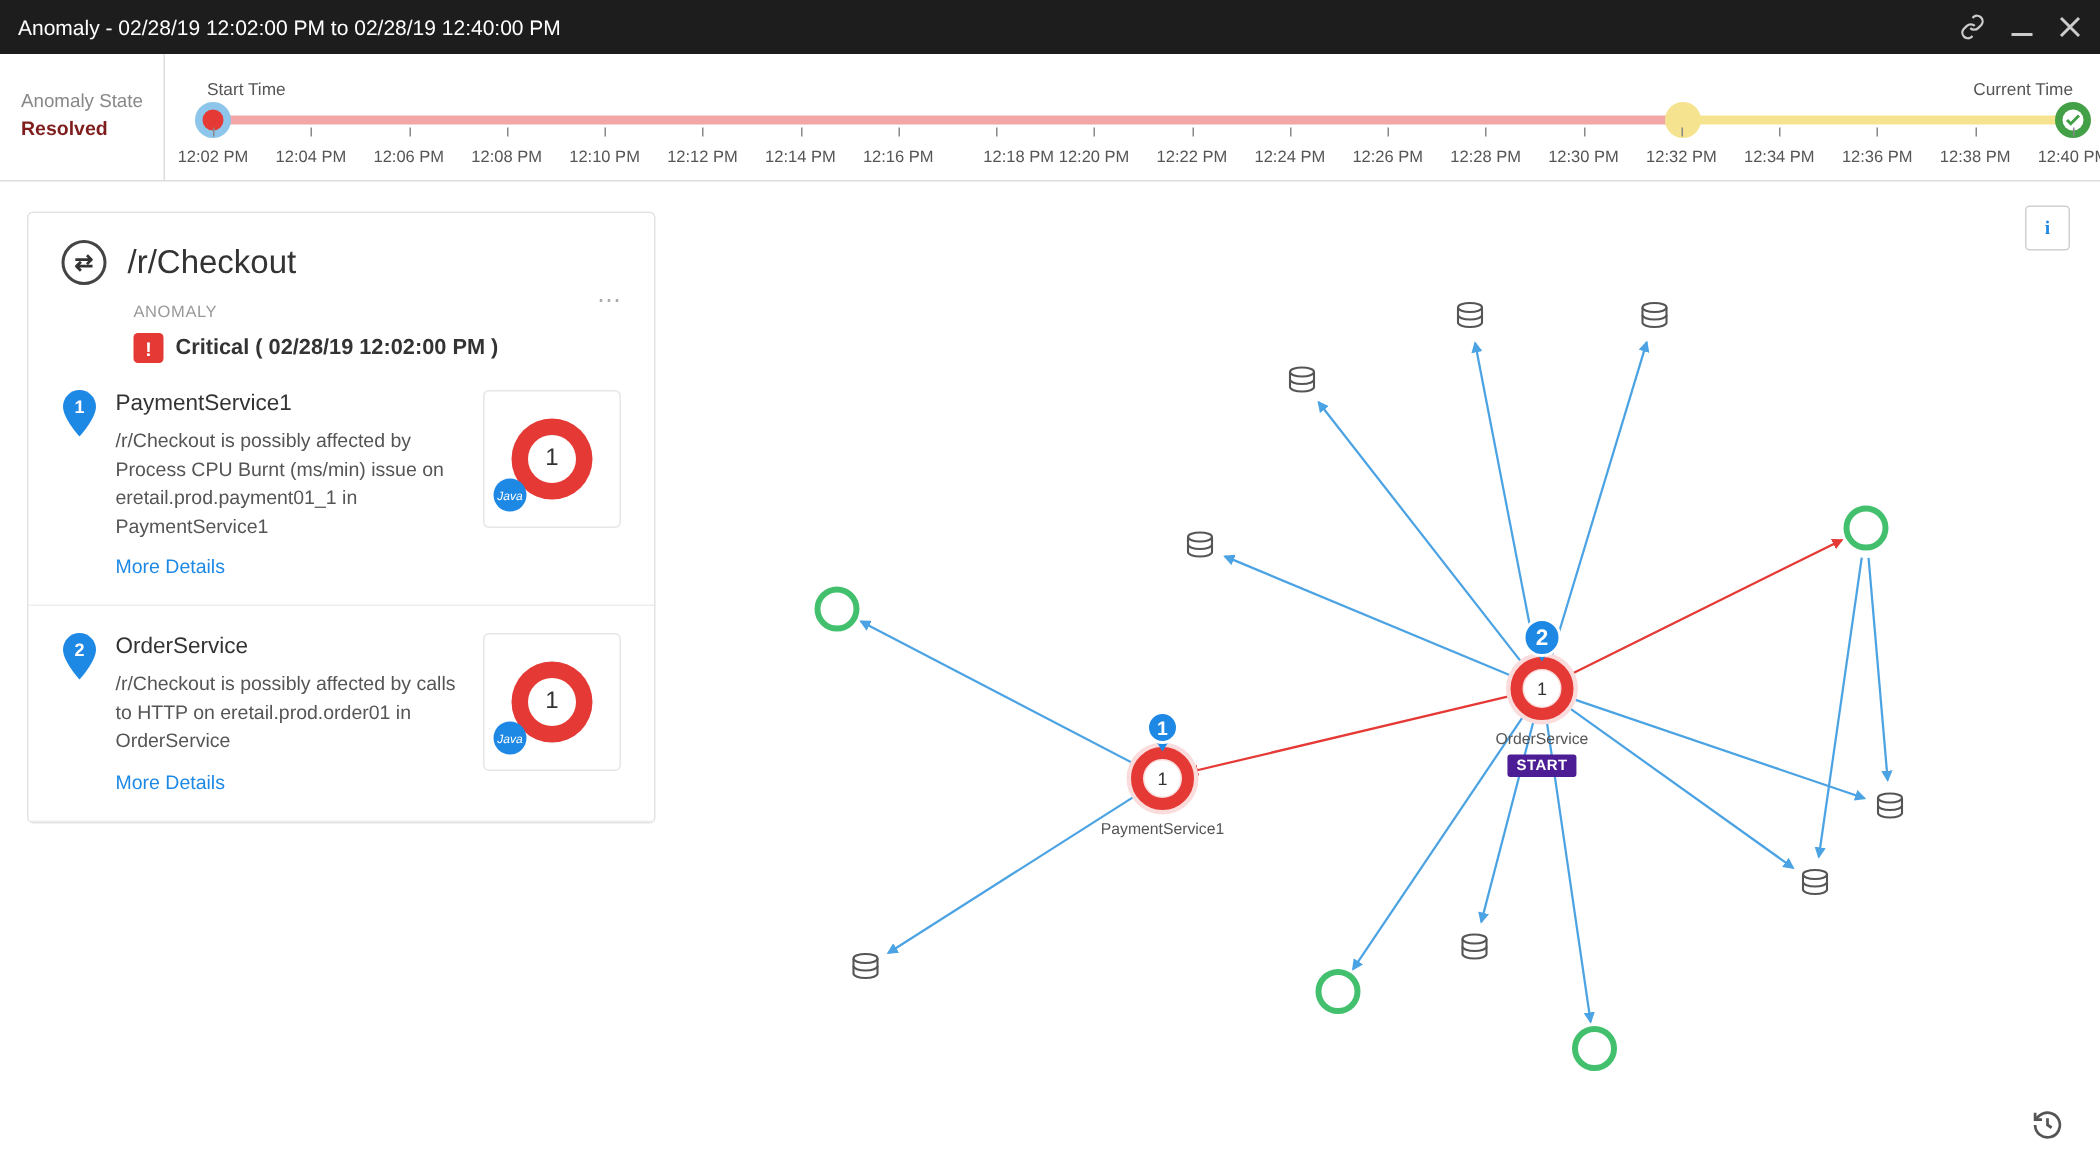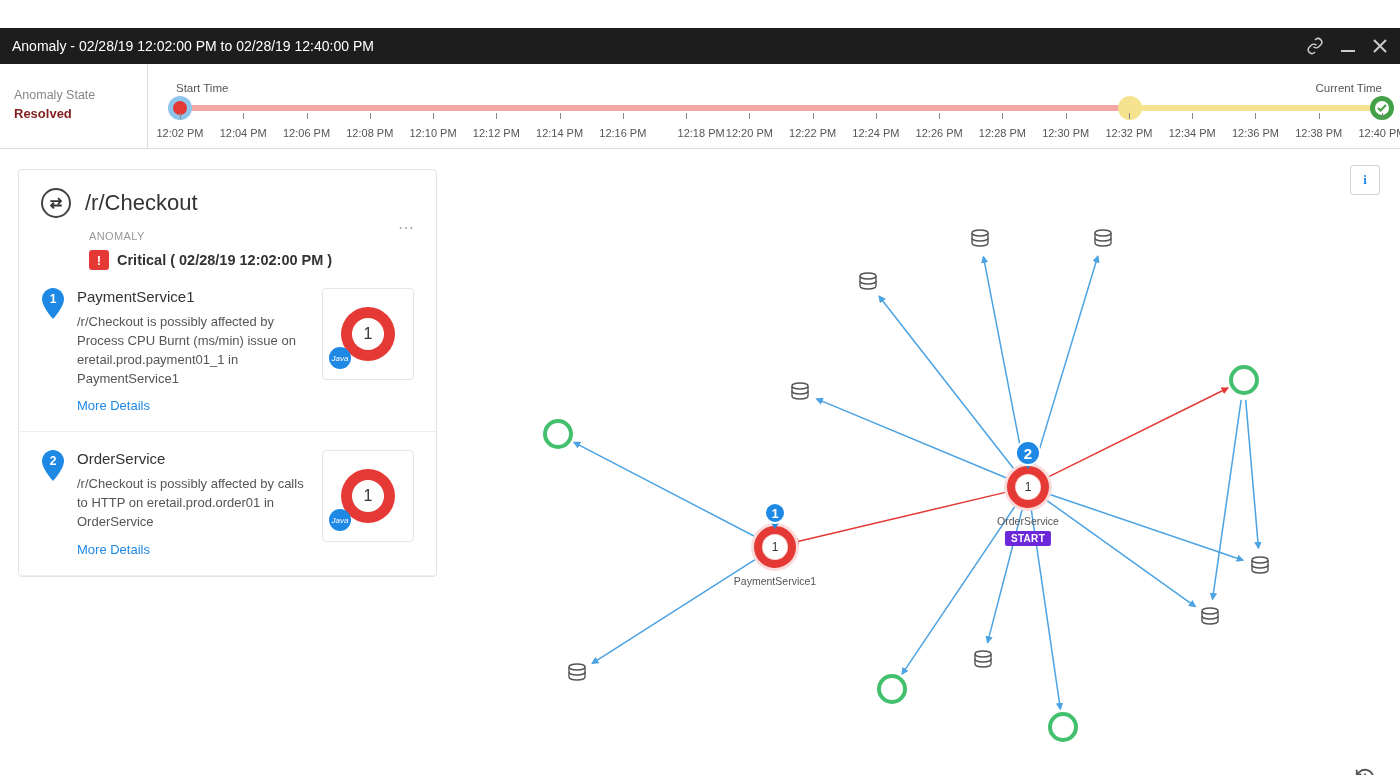--- a/index.html
+++ b/index.html
@@ -1,24 +1,24 @@
 <!DOCTYPE html>
 <html><head>
 <meta charset="utf-8">
 <style>
   * { box-sizing: border-box; margin: 0; padding: 0; }
   body { font-family: -apple-system, "Helvetica Neue", Arial, sans-serif; font-size: 13px; color: #333; background: #fff; width: 1400px; height: 775px; overflow: hidden; }
 
-  .titlebar { height: 36px; background: #1d1d1d; color: #fff; display: flex; align-items: center; padding: 0 12px; justify-content: space-between; margin-top: 28px; }
+  .titlebar { height: 36px; background: #1d1d1d; color: #fff; display: flex; align-items: center; padding: 0 12px; justify-content: space-between; }
   .titlebar .title { font-size: 14px; font-weight: 400; }
   .titlebar .ctrls { display: flex; gap: 16px; align-items: center; }
   .titlebar .ctrls svg { display: block; }
 
   .timeline-row { height: 85px; border-bottom: 1px solid #dcdcdc; display: flex; }
-  .tl-left { width: 148px; border-right: 1px solid #dcdcdc; padding: 24px 12px 0 14px; }
+  .tl-left { width: 110px; border-right: 1px solid #dcdcdc; padding: 24px 12px 0 14px; }
   .tl-left .label { font-size: 12.5px; color: #888; }
   .tl-left .val { font-size: 13px; font-weight: 600; color: #7f1d1d; margin-top: 4px; }
   .tl-right { flex: 1; position: relative; padding-top: 18px; }
   .tl-toplabels { position: absolute; top: 18px; left: 28px; right: 18px; height: 14px; font-size: 11.5px; color: #555; }
   .tl-bar-wrap { position: absolute; top: 36px; left: 32px; right: 18px; height: 16px; }
   .tl-track { position: absolute; top: 5px; height: 6px; border-radius: 3px; }
   .tl-ticks { position: absolute; top: 49px; left: 32px; right: 18px; height: 40px; }
   .tl-tick { position: absolute; width: 1px; height: 6px; background: #888; }
   .tl-ticklabel { position: absolute; top: 14px; font-size: 11px; color: #555; transform: translateX(-50%); white-space: nowrap; }
   .tl-marker { position: absolute; top: -4px; width: 24px; height: 24px; border-radius: 50%; transform: translateX(-50%); display: flex; align-items: center; justify-content: center; }
@@ -52,21 +52,21 @@
   .donut-box { width: 92px; height: 92px; border: 1px solid #e6e6e6; border-radius: 4px; display: flex; align-items: center; justify-content: center; flex-shrink: 0; position: relative; }
   .donut-ring { width: 54px; height: 54px; border-radius: 50%; background: conic-gradient(#e53935 0deg 360deg); display: flex; align-items: center; justify-content: center; }
   .donut-inner { width: 32px; height: 32px; border-radius: 50%; background: #fff; display: flex; align-items: center; justify-content: center; font-size: 16px; }
   .java-badge { position: absolute; left: 6px; bottom: 10px; width: 22px; height: 22px; border-radius: 50%; background: #1e88e5; color: #fff; font-size: 8px; display: flex; align-items: center; justify-content: center; font-style: italic;}
 
   .graph { flex: 1; position: relative; }
   .info-btn { position: absolute; top: 16px; right: 20px; width: 30px; height: 30px; border: 1px solid #d0d0d0; border-radius: 3px; background: #fff; display: flex; align-items: center; justify-content: center; color: #1e88e5; font-weight: bold; font-family: serif; cursor: pointer; }
   .history-btn { position: absolute; bottom: 10px; right: 20px; width: 30px; height: 30px; display: flex; align-items: center; justify-content: center; cursor: pointer; color: #555; }
 
   .node-label { position: absolute; font-size: 10.5px; color: #555; text-align: center; transform: translateX(-50%); }
-  .start-badge { position: absolute; background: #6d28d9; color: #fff; font-size: 10px; font-weight: 600; padding: 2px 6px; border-radius: 2px; transform: translateX(-50%); letter-spacing: 0.3px;}
+  .start-badge { position: absolute; background: #4c1d95; color: #fff; font-size: 10px; font-weight: 600; padding: 2px 6px; border-radius: 2px; transform: translateX(-50%); letter-spacing: 0.3px;}
   .count-badge { position: absolute; width: 22px; height: 22px; border-radius: 50%; background: #1e88e5; color: #fff; font-size: 13px; font-weight: 700; display: flex; align-items: center; justify-content: center; transform: translate(-50%,-50%); border: 2px solid #fff; }
   .count-badge.big { width: 26px; height: 26px; font-size: 15px; }
 
   svg.flowmap { position: absolute; top: 0; left: 0; }
 </style>
 </head>
 <body>
 
 <div class="titlebar">
   <div class="title">Anomaly - 02/28/19 12:02:00 PM to 02/28/19 12:40:00 PM</div>

